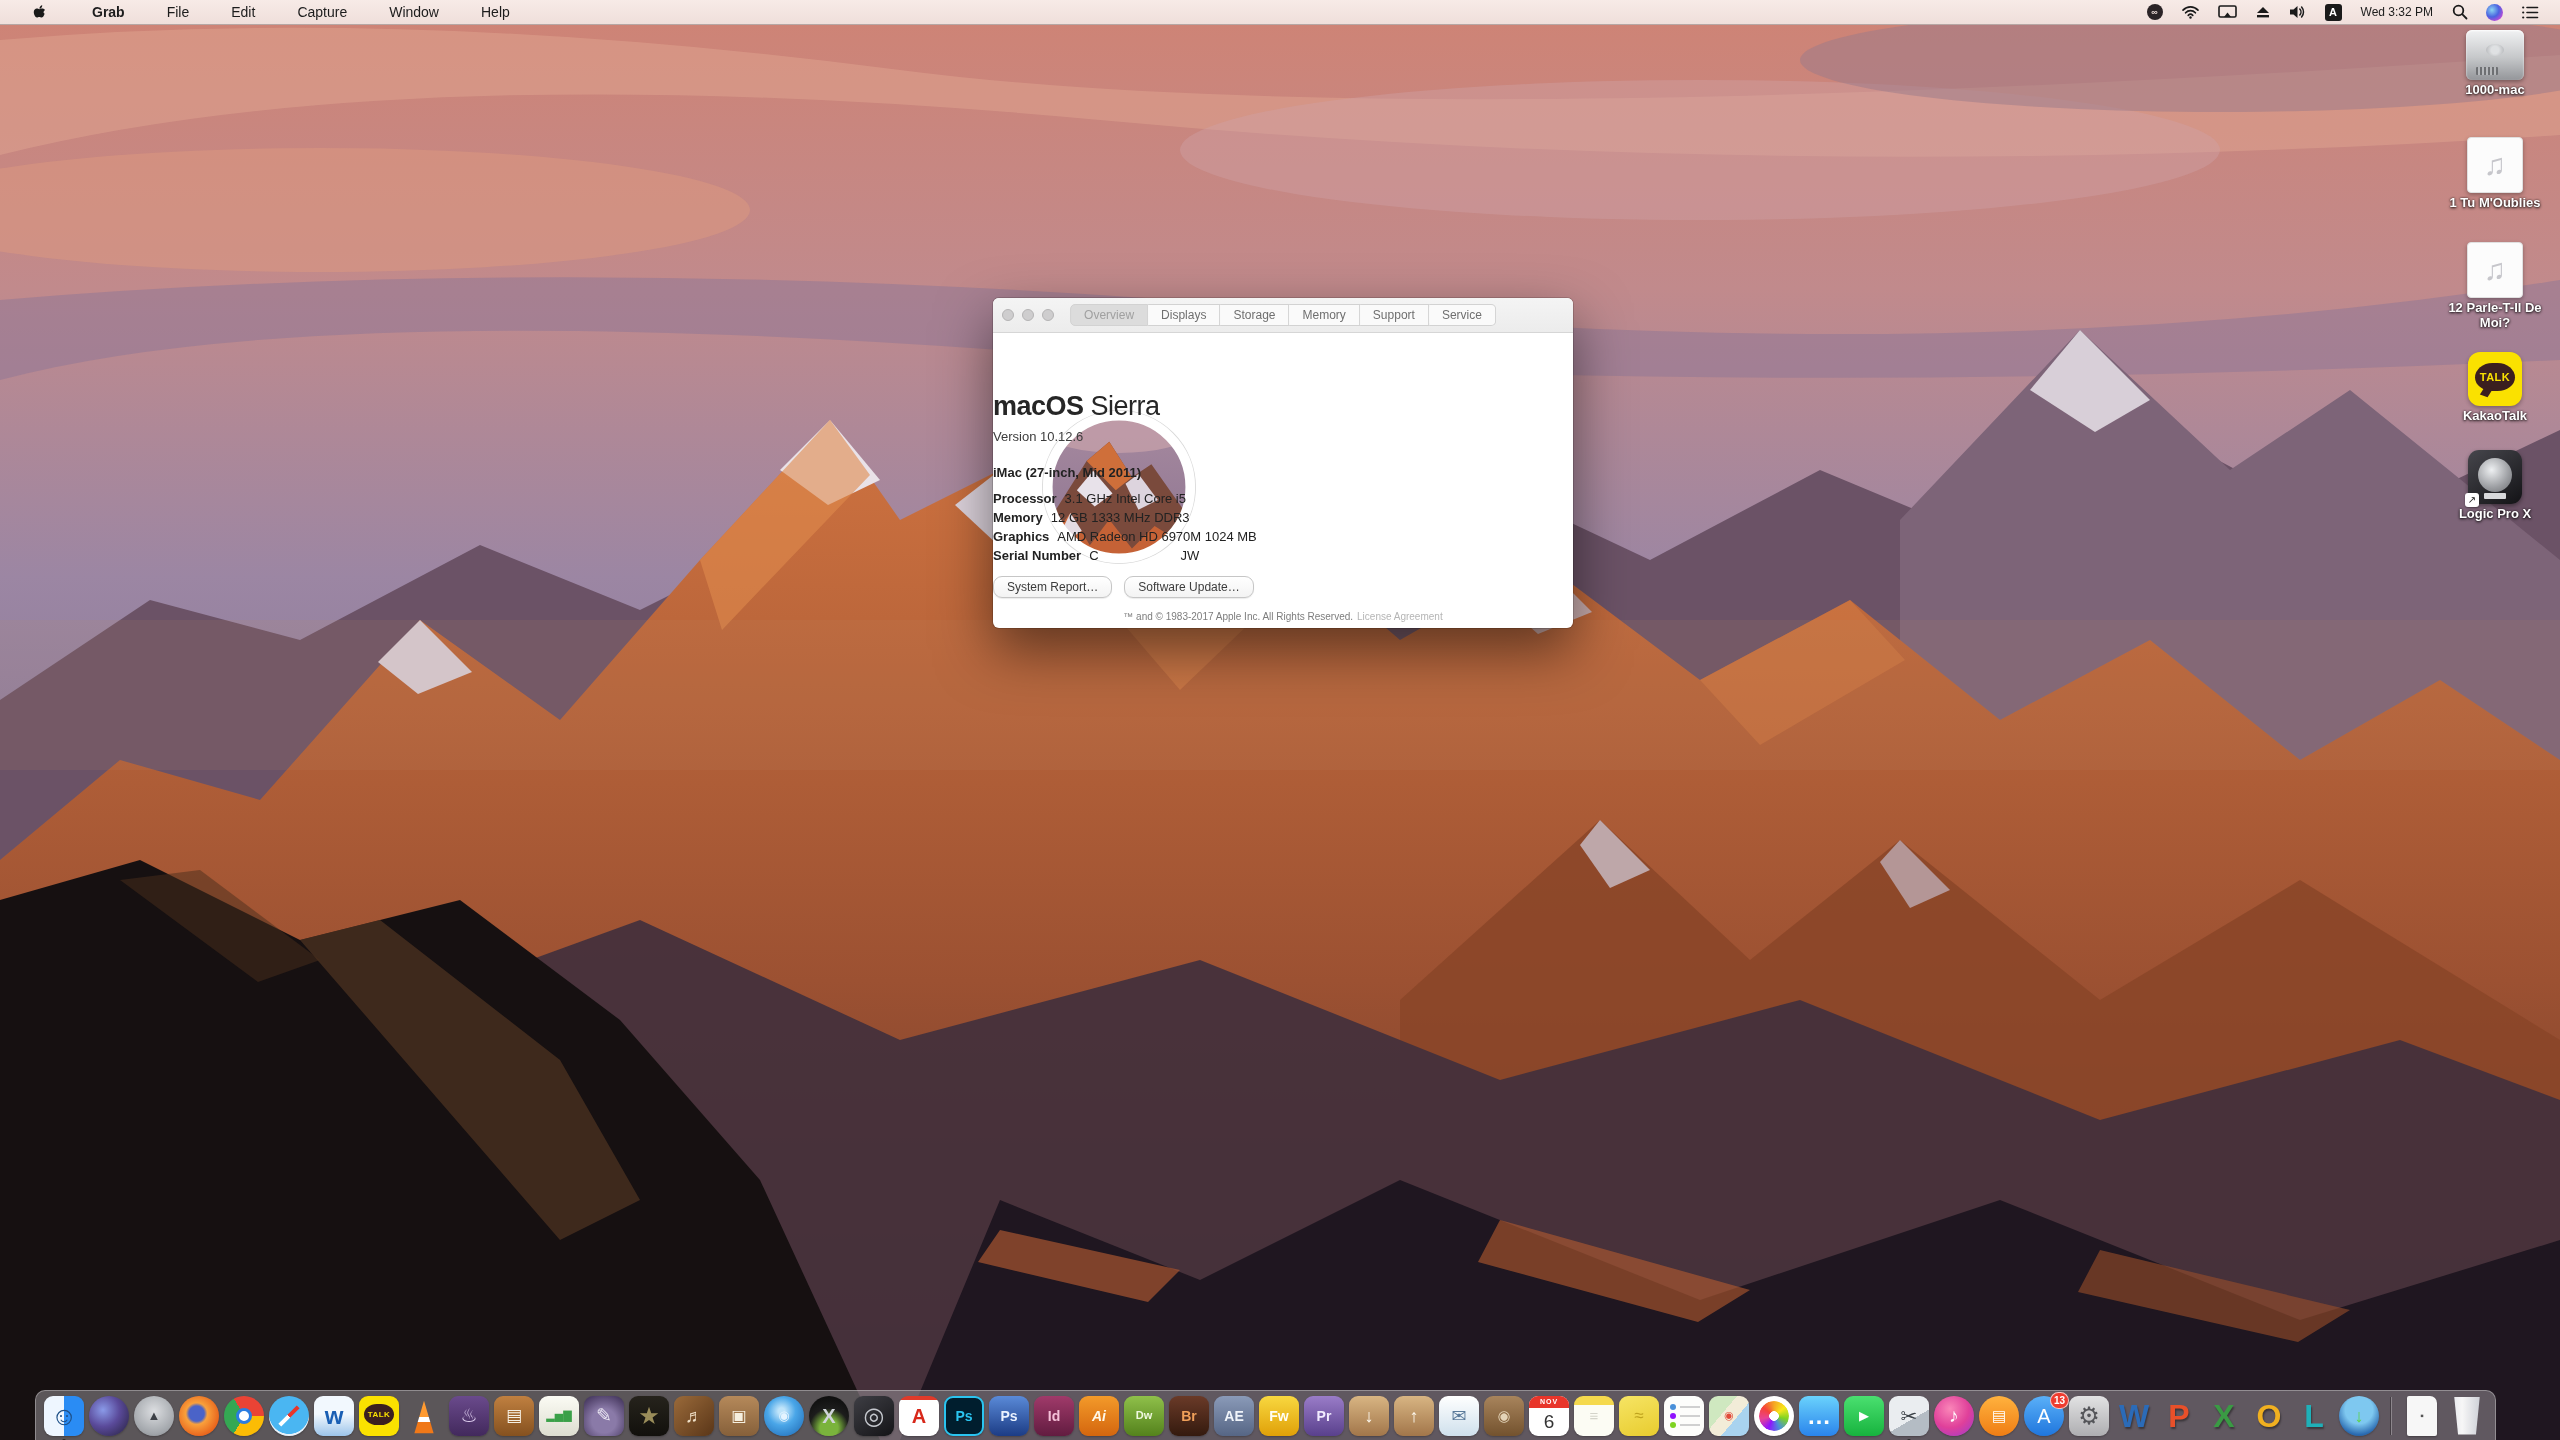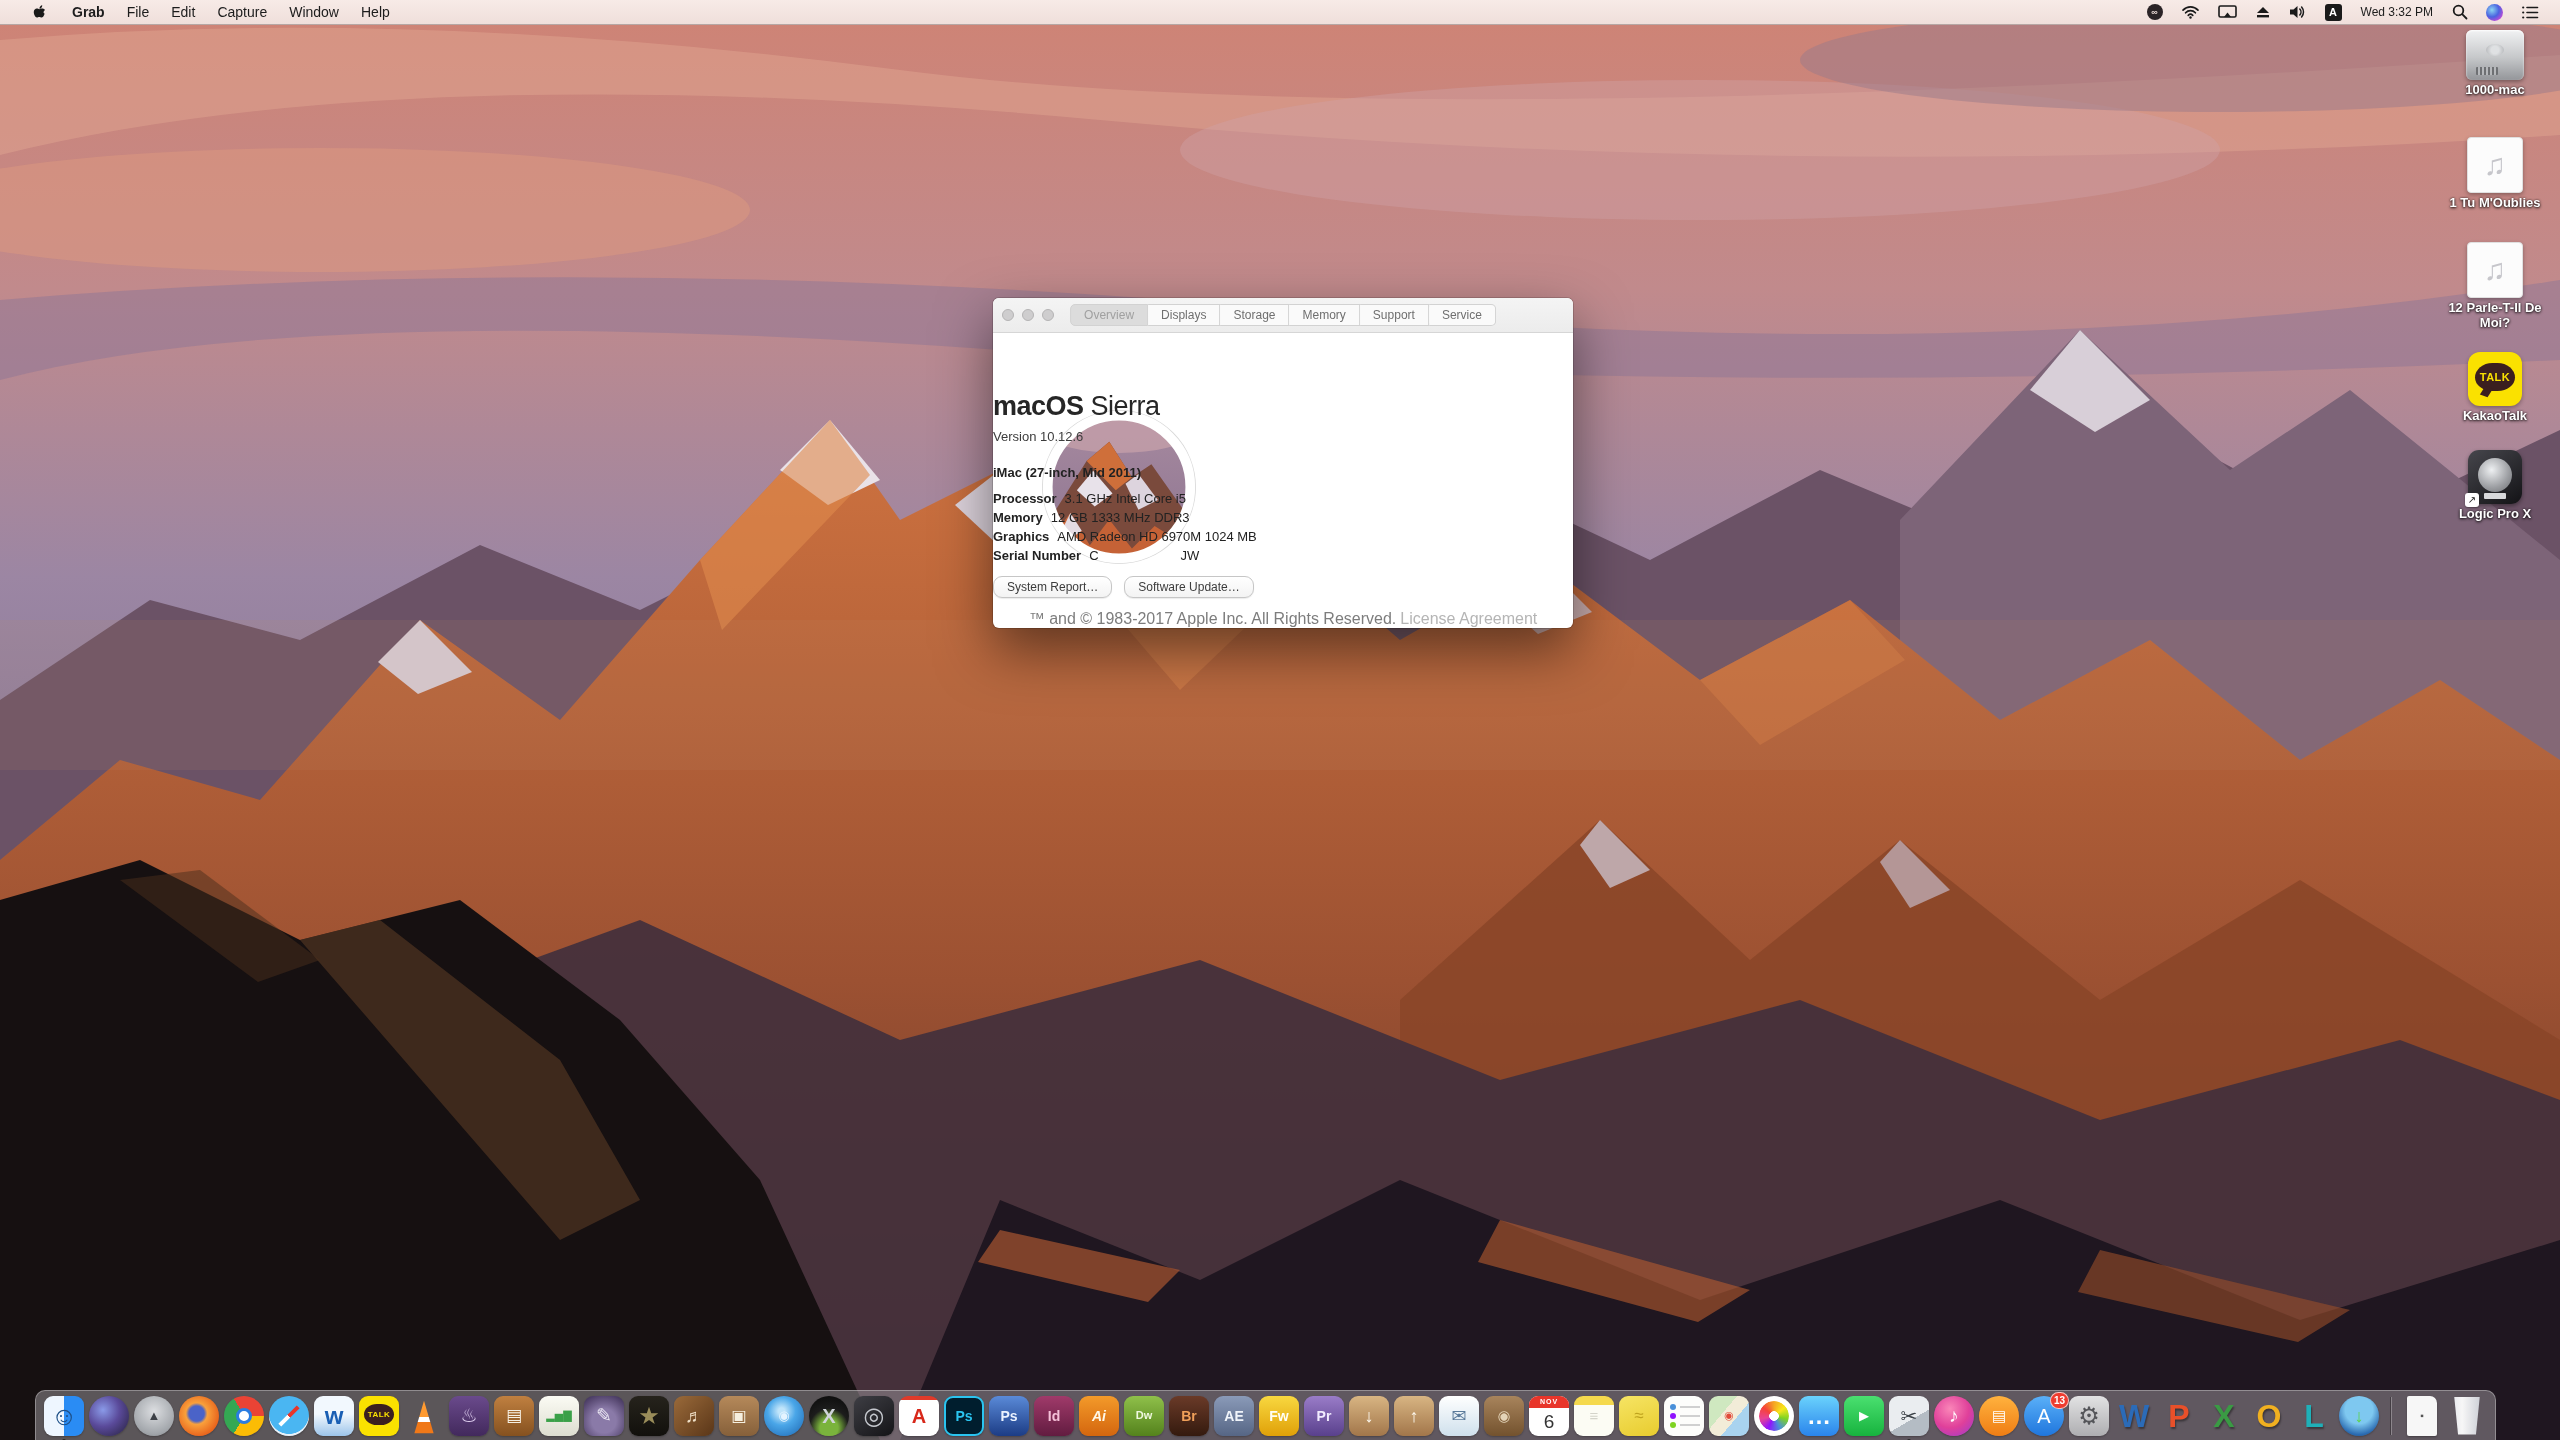--- a/index.html
+++ b/index.html
@@ -6,21 +6,21 @@
   #screen{position:relative;width:2560px;height:1440px;overflow:hidden;
           font-family:"Liberation Sans","DejaVu Sans",sans-serif;-webkit-font-smoothing:antialiased;}
   #wallpaper{position:absolute;inset:0;}
 
   
   #menubar{position:absolute;left:0;top:0;width:2560px;height:24px;
            background:linear-gradient(180deg,#f7ebe7,#efdfdb);
            border-bottom:1px solid rgba(60,40,40,.35);
            display:flex;align-items:center;justify-content:space-between;
            font-size:14px;color:#1c1c1c;z-index:50;}
-  #menu-left{display:flex;align-items:center;height:100%;padding-left:18px;}
+  #menu-left{display:flex;align-items:center;height:100%;padding-left:18px;gap:20px;}
   #menu-left .apple{display:flex;align-items:center;padding:0 14px;height:100%;}
   #menu-left .mitem{padding:0 11px;height:100%;display:flex;align-items:center;}
   #menu-left .mitem.bold{font-weight:700;}
   #menu-right{display:flex;align-items:center;height:100%;padding-right:12px;gap:0;}
   .sticon{display:flex;align-items:center;justify-content:center;height:100%;padding:0 9px;}
   .inputA{width:17px;height:17px;border-radius:3px;background:#1a1a1a;color:#fff;
           font-size:11px;font-weight:700;display:flex;align-items:center;justify-content:center;}
   #clock{padding:0 10px;font-size:12px;}
   .siri-orb{width:17px;height:17px;border-radius:50%;
     background:radial-gradient(circle at 35% 35%,#8ad4f2 0%,#4a63e0 45%,#c04ad8 78%,#241a45 100%);}
@@ -76,21 +76,21 @@
   #os-title .l{font-weight:300;margin-left:7px;}
   #os-version{position:absolute;top:96px;left:0;font-size:13px;color:#3c3c3c;}
   #model-line{position:absolute;top:132px;left:0;font-size:13px;font-weight:700;color:#222;}
   #specs{position:absolute;top:156px;left:0;font-size:13px;color:#222;}
   .spec-row{height:19px;display:flex;align-items:center;}
   .spec-row b{font-weight:700;margin-right:8px;}
   .spec-gap{display:inline-block;width:82px;}
   #btn-row{position:absolute;top:243px;left:0;display:flex;gap:12px;}
   .mac-btn{font-size:12px;color:#3c3c3c;background:linear-gradient(180deg,#ffffff,#f3f3f3);
      border:1px solid #c6c6c6;border-radius:9px;padding:3px 13px;box-shadow:0 1px 1px rgba(0,0,0,.08);}
-  #win-footer{position:absolute;left:0;right:0;bottom:0;text-align:center;font-size:16px;color:#7d7d7d;}
+  #win-footer{position:absolute;left:0;right:0;bottom:6px;text-align:center;font-size:10px;color:#7d7d7d;}
   #win-footer .lic{color:#b5b5b5;margin-left:4px;}
 
   
   #dock{position:absolute;left:35px;bottom:0;height:50px;border-radius:10px 10px 0 0;
     background:rgba(150,144,150,.55);border:1px solid rgba(255,255,255,.32);border-bottom:none;
     display:flex;align-items:center;gap:5px;padding:0 8px;z-index:60;box-sizing:border-box;}
   .dock-item{position:relative;width:40px;height:40px;flex:0 0 auto;}
   .di{width:40px;height:40px;display:flex;align-items:center;justify-content:center;
       box-sizing:border-box;overflow:hidden;position:relative;}
   .di.rounded{border-radius:9px;box-shadow:0 1px 2px rgba(0,0,0,.25);}

